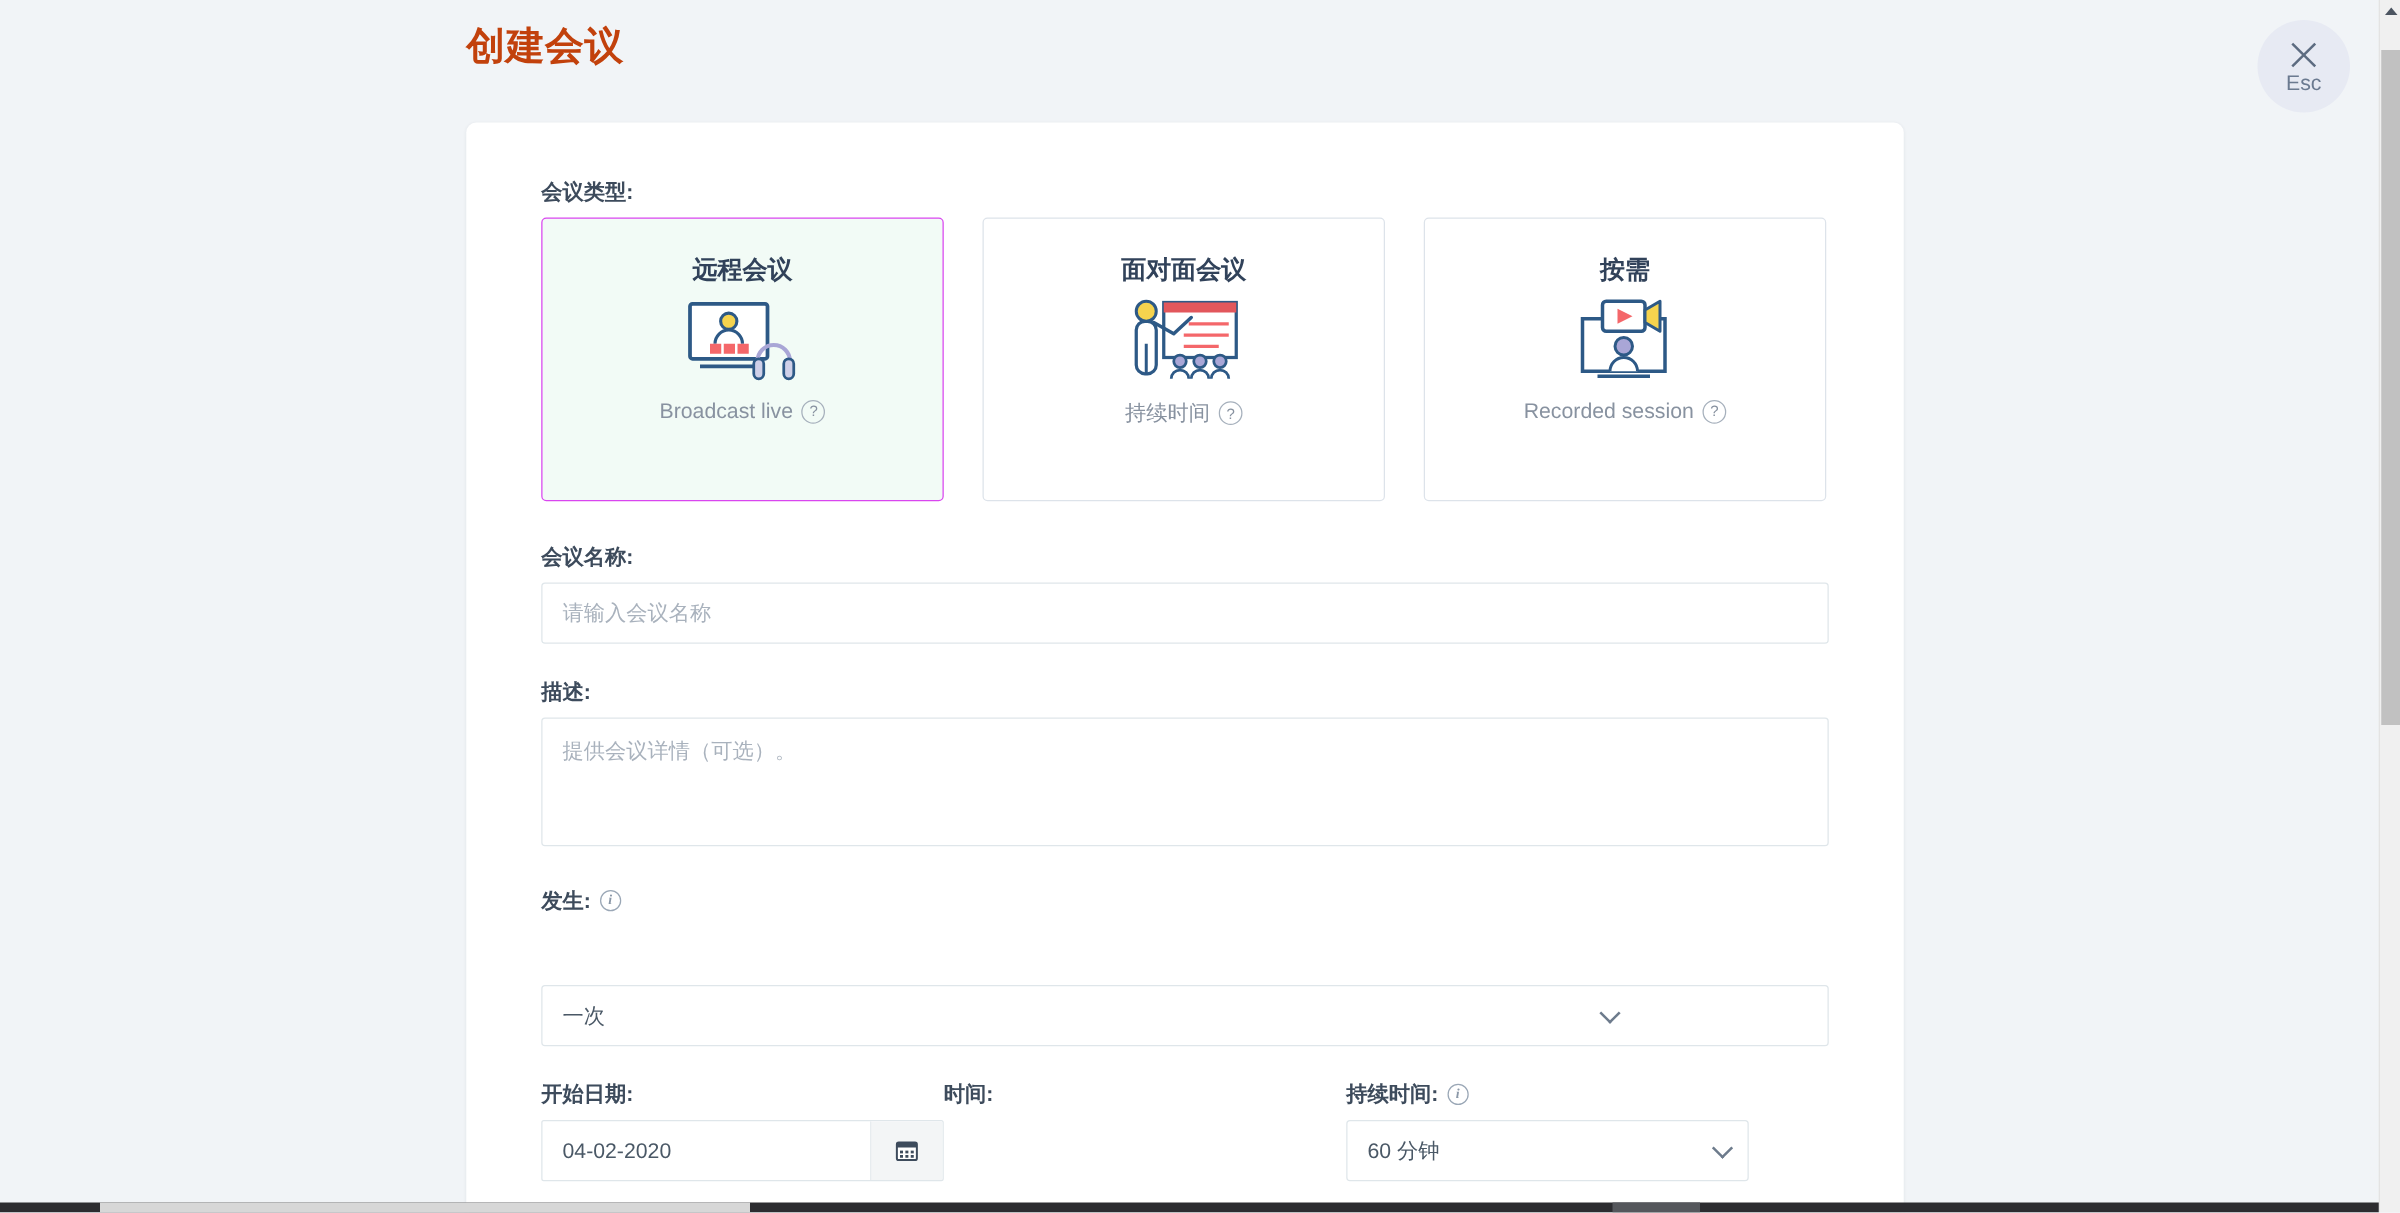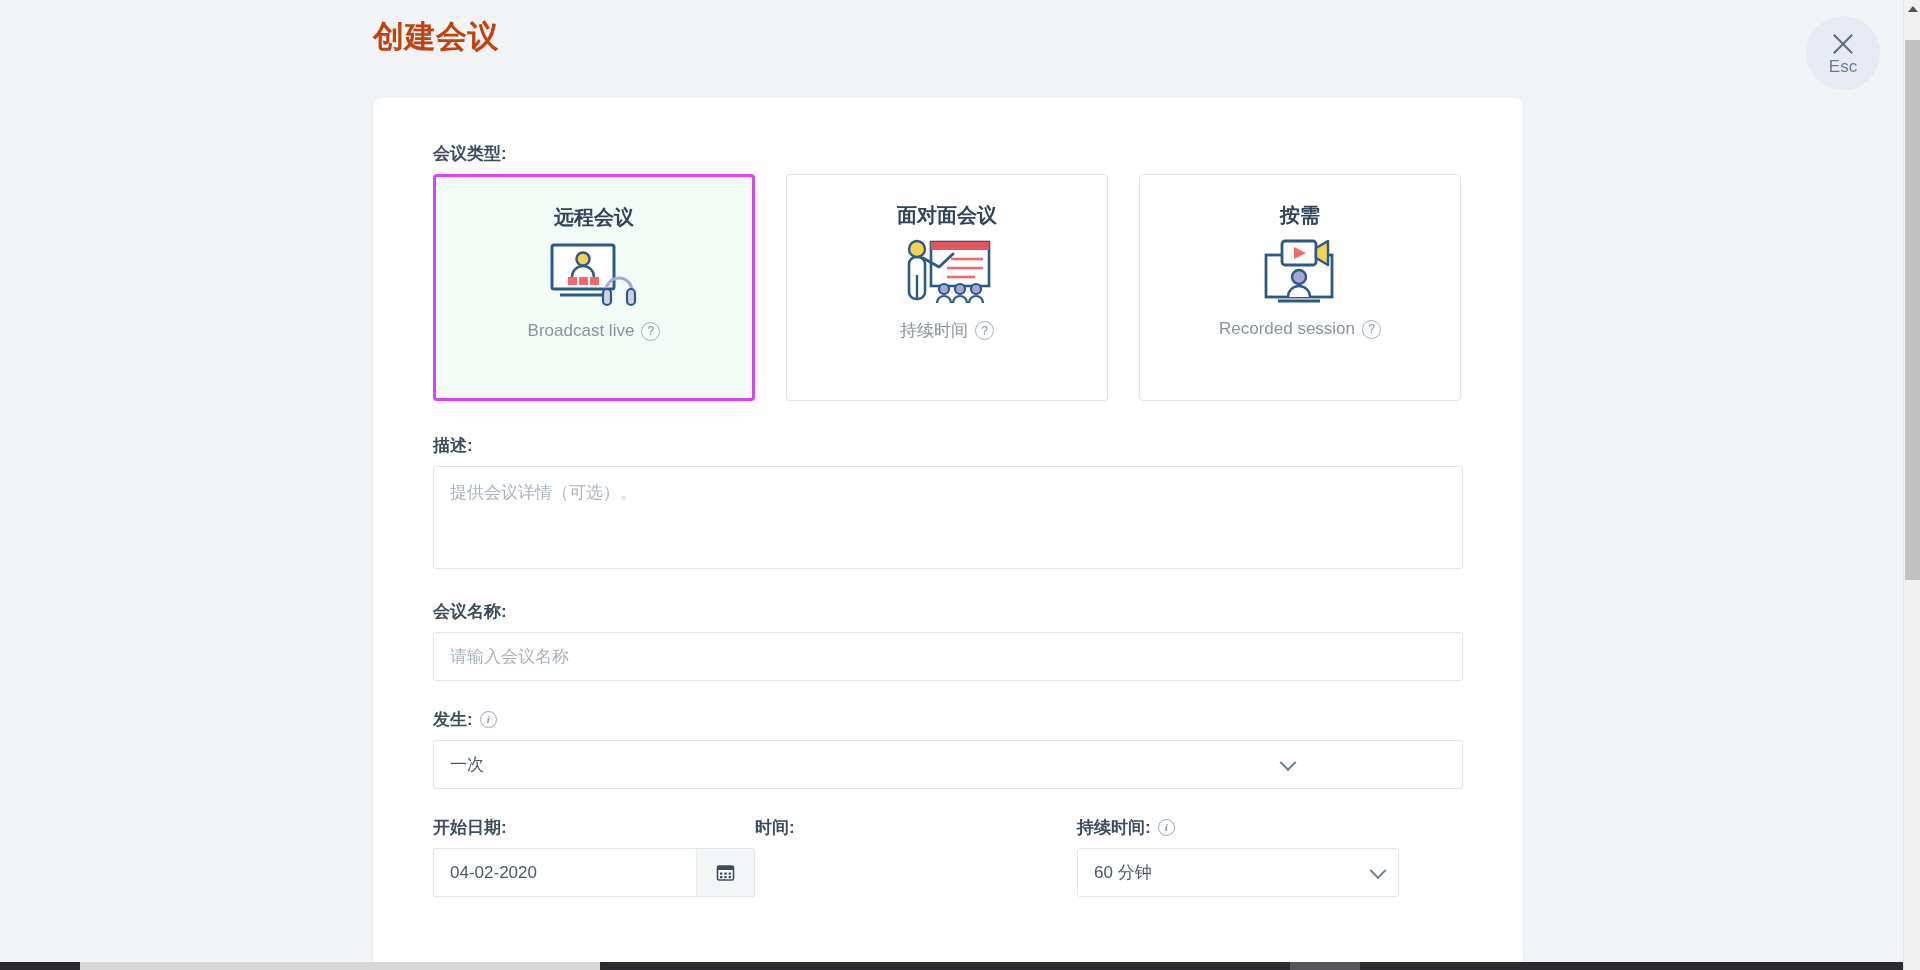--- a/index.html
+++ b/index.html
@@ -114,21 +114,21 @@
     border-radius: 4px;
     background: #fff;
     display: flex;
     flex-direction: column;
     align-items: center;
     padding-top: 27px;
     cursor: pointer;
     position: relative;
   }
   .type-card.selected {
-    border: 3px solid #d946ef;
+    border: 1px solid #d946ef;
     background: #f2fbf6;
   }
   .type-title {
     font-size: 20px;
     font-weight: bold;
     color: #31425a;
     margin-bottom: 8px;
   }
   .type-icon {
     height: 72px;
@@ -377,38 +377,38 @@
           </div>
           <div class="type-sub">
             <span>Recorded session</span>
             <span class="q-icon">?</span>
           </div>
         </div>
       </div>
 
       <div class="block">
         <div class="field-label">
-          <span>描述:</span>
-        </div>
-        <textarea class="text-input" placeholder="提供会议详情（可选）。" style=""></textarea>
+          <span>会议名称:</span>
+        </div>
+        <input class="text-input" type="text" placeholder="请输入会议名称" style="">
       </div>
 
       <div class="block">
         <div class="field-label">
-          <span>会议名称:</span>
-        </div>
-        <input class="text-input" type="text" placeholder="请输入会议名称" style="">
+          <span>描述:</span>
+        </div>
+        <textarea class="text-input" placeholder="提供会议详情（可选）。" style=""></textarea>
       </div>
 
       <div class="block">
         <div class="field-label">
           <span>发生:</span>
           <span class="info-icon">i</span>
         </div>
-        <div class="select-wrap" style="width:876px;">
+        <div class="select-wrap" style="width:876px;margin-top:47px;">
           <div class="select-box" style="width:1030px;">
             <span>一次</span>
           </div>
           <span class="chev"></span>
         </div>
       </div>
 
       <div class="dt-row">
 
         <div class="dt-col-date">

